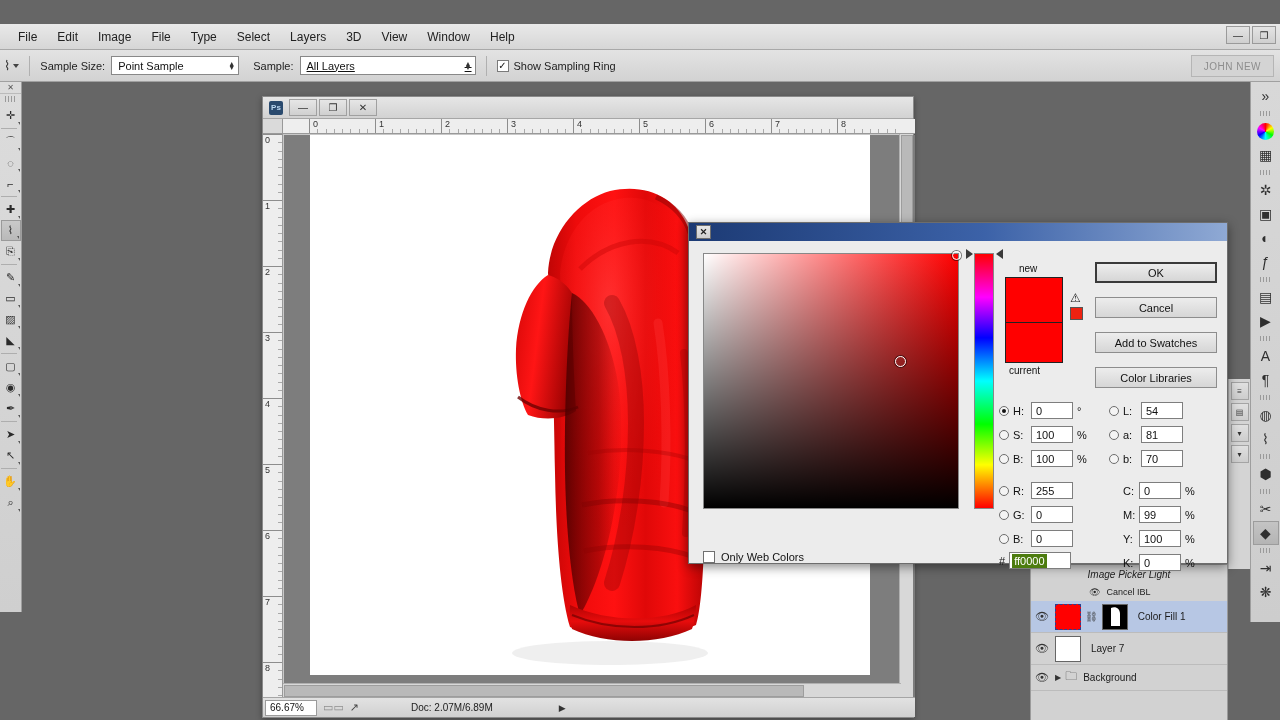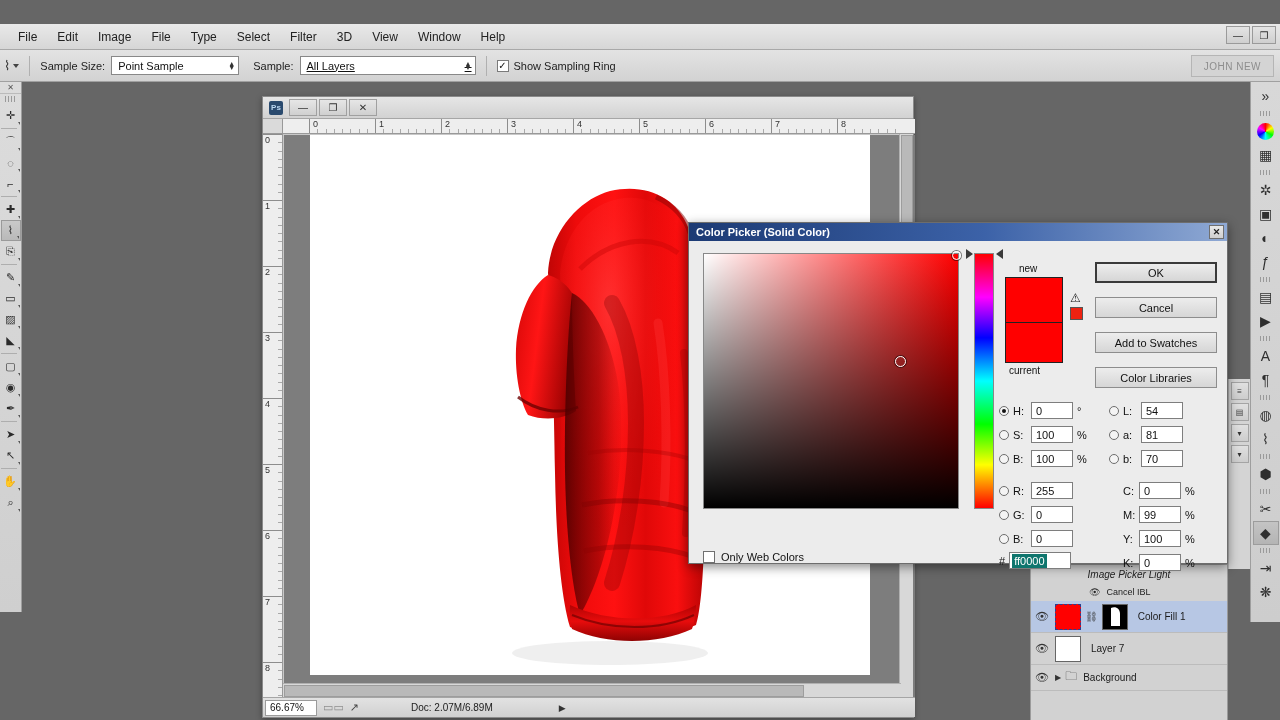--- a/index.html
+++ b/index.html
@@ -260,38 +260,38 @@
   .fld-lbl { font-size:11px; color:#111; width:14px; }
   .fld-in {
     width:42px; height:17px; background:#fff; border:1px solid #7e7e7e;
     font-size:11px; color:#111; display:flex; align-items:center; padding-left:4px;
   }
   .fld-unit { font-size:11px; color:#111; }
   .hex-in {
     width:62px; height:17px; background:#fff; border:1px solid #7e7e7e;
     display:flex; align-items:center; padding-left:2px;
   }
-  .hex-sel { background:#0f766e; color:#fff; font-size:11px; padding:1px 2px; }
+  .hex-sel { background:#4d7c0f; color:#fff; font-size:11px; padding:1px 2px; }
   .webchk { position:absolute; left:14px; top:310px; display:flex; align-items:center; gap:6px; }
   .webbox { width:12px; height:12px; background:#fff; border:1px solid #6f6f6f; }
 </style>
 </head>
 <body>
 
 <div id="app">
 
   <div class="menubar">
     <div id="menu-items" style="display:flex;">
         <div class="menu-item">File</div>
         <div class="menu-item">Edit</div>
         <div class="menu-item">Image</div>
         <div class="menu-item">File</div>
         <div class="menu-item">Type</div>
         <div class="menu-item">Select</div>
-        <div class="menu-item">Filter</div>
+        <div class="menu-item">Layers</div>
         <div class="menu-item">3D</div>
         <div class="menu-item">View</div>
         <div class="menu-item">Window</div>
         <div class="menu-item">Help</div>
       </div>
     <div class="win-btns">
       <div class="win-btn">—</div>
       <div class="win-btn">❐</div>
     </div>
   </div>
@@ -742,21 +742,20 @@
       <div class="rail-grip"></div>
       <div class="rail-ico">✂</div>
       <div class="rail-ico sel">◆</div>
       <div class="rail-grip"></div>
       <div class="rail-ico">⇥</div>
       <div class="rail-ico">❋</div>
     </div>
 
   <div class="cp">
     <div class="cp-title">
-      <span class="cp-title-text">Color Picker (Solid Color)</span>
       <span class="cp-close">✕</span>
     </div>
     <div class="cp-body">
 
       <div class="sv-field">
         <div class="sv-white"></div>
         <div class="sv-black"></div>
         <div class="sv-marker" style="right:-3px; top:-3px;"></div>
         <div class="sv-marker" style="left:191px; top:102px; width:11px; height:11px;"></div>
       </div>

